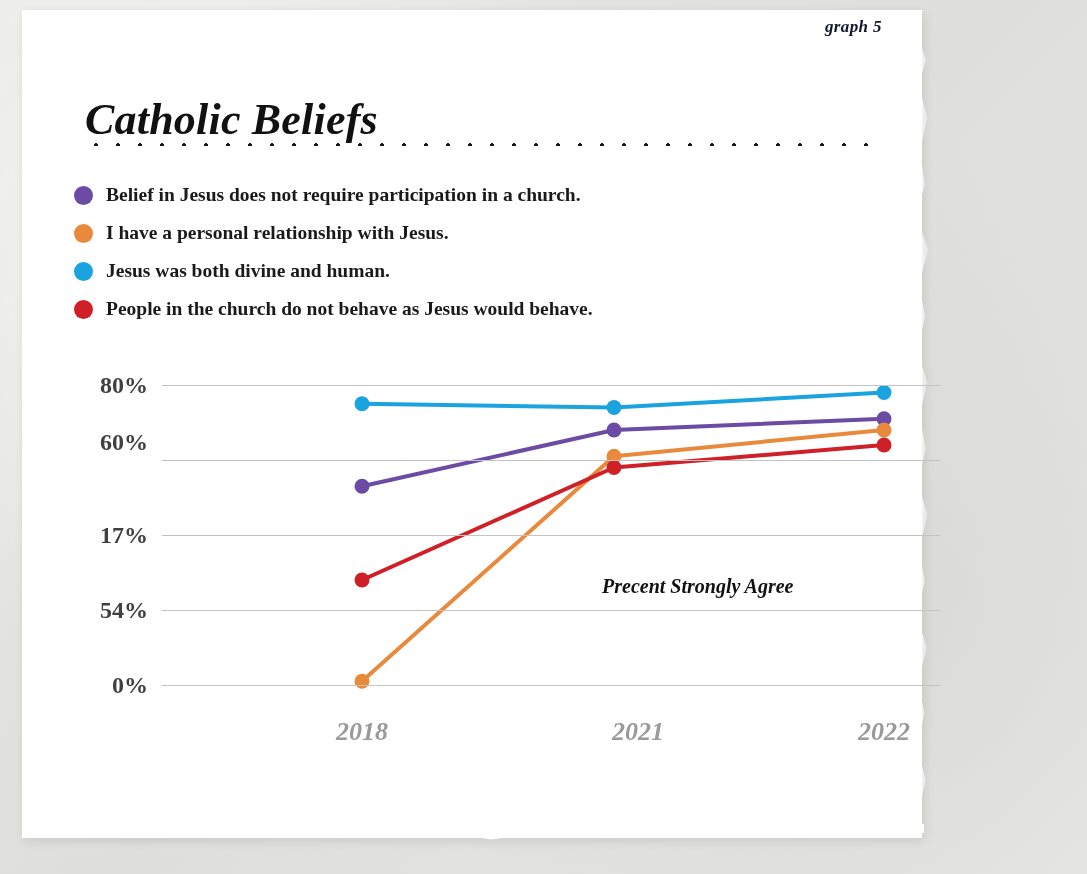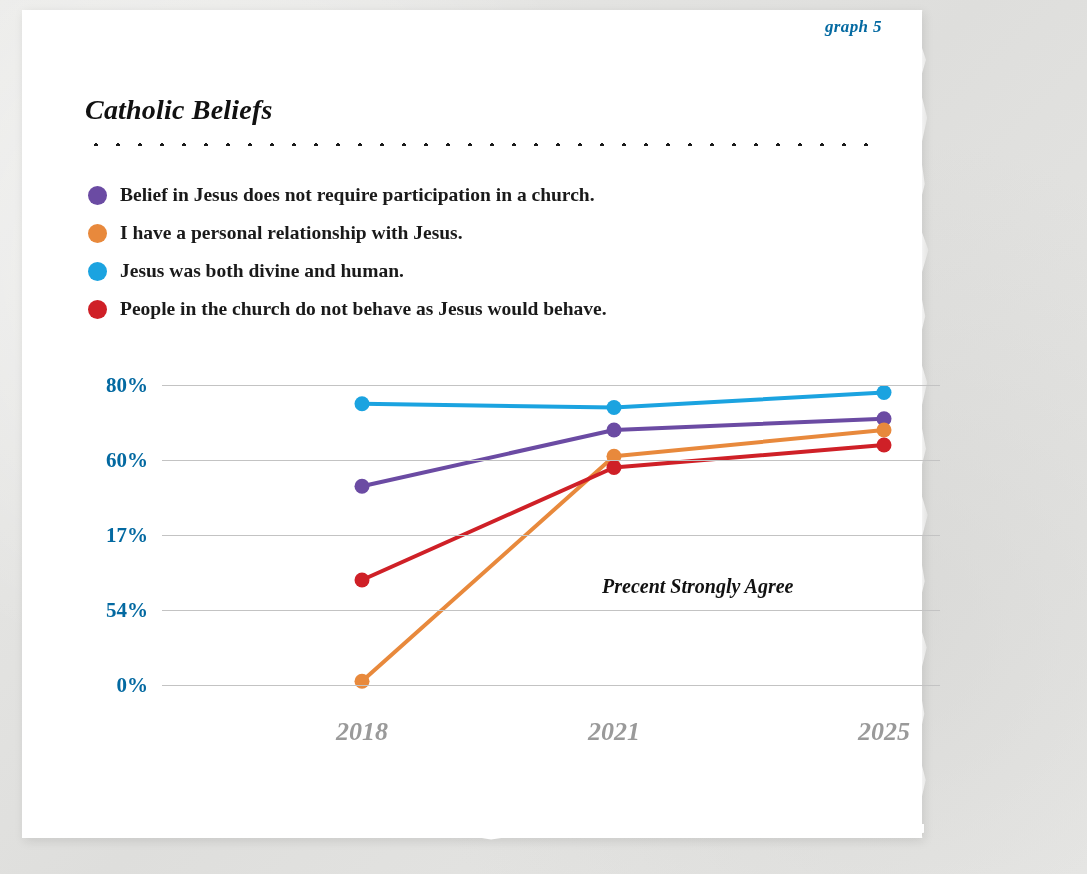--- a/index.html
+++ b/index.html
@@ -70,54 +70,54 @@
 
   
   .graph-label {
     position: absolute;
     right: 205px;
     top: 17px;
     font-family: "Liberation Serif", serif;
     font-style: italic;
     font-weight: bold;
     font-size: 17px;
-    color: #0369a1;
+    color: #0f172a;
     letter-spacing: 0.4px;
   }
 
   
   .title {
     position: absolute;
     left: 85px;
     top: 94px;
     font-family: "Liberation Serif", serif;
     font-weight: bold;
     font-style: italic;
-    font-size: 28px;
+    font-size: 44px;
     color: #111111;
     letter-spacing: 0.2px;
   }
 
   
   .divider {
     position: absolute;
     left: 85px;
     top: 140px;
     width: 798px;
     height: 6px;
     background-image: radial-gradient(circle, #1a1a1a 1.6px, rgba(0,0,0,0) 1.7px);
     background-size: 22px 6px;
     background-repeat: repeat-x;
     background-position: 0 2px;
   }
 
   
   .legend {
     position: absolute;
-    left: 88px;
+    left: 74px;
     top: 176px;
     width: 760px;
   }
   .legend-row {
     display: flex;
     align-items: center;
     height: 38px;
   }
   .legend-dot {
     width: 19px;
@@ -156,22 +156,22 @@
     height: 1px;
     background: #c3c3c3;
   }
   .ytick {
     position: absolute;
     right: 100%;
     transform: translateY(-50%);
     margin-right: 14px;
     font-family: "Liberation Serif", serif;
     font-weight: bold;
-    font-size: 21px;
-    color: #0369a1;
+    font-size: 24px;
+    color: #404040;
     white-space: nowrap;
   }
   .xtick {
     position: absolute;
     top: 332px;
     transform: translateX(-50%);
     font-family: "Liberation Serif", serif;
     font-weight: bold;
     font-style: italic;
     font-size: 26px;
@@ -249,20 +249,20 @@
         <circle cx="722" cy="7.5" r="7.5" fill="#1ba3e0"></circle>
       </svg>
     <div class="annotation">Precent Strongly Agree</div>
   <div class="gridline" style="top: 300px;"></div>
       <div class="ytick" style="top: 300px;">0%</div>
       <div class="gridline" style="top: 225px;"></div>
       <div class="ytick" style="top: 225px;">54%</div>
       <div class="gridline" style="top: 150px;"></div>
       <div class="ytick" style="top: 150px;">17%</div>
       <div class="gridline" style="top: 75px;"></div>
-      <div class="ytick" style="top: 75px;">60%</div>
+      <div class="ytick" style="top: 57px;">60%</div>
       <div class="gridline" style="top: 0px;"></div>
       <div class="ytick" style="top: 0px;">80%</div>
       <div class="xtick" style="left: 200px;">2018</div>
-      <div class="xtick" style="left: 452px;">2021</div>
-      <div class="xtick" style="left: 722px;">2025</div>
+      <div class="xtick" style="left: 476px;">2021</div>
+      <div class="xtick" style="left: 722px;">2022</div>
     </div>
 </div>
 
 </body></html>

